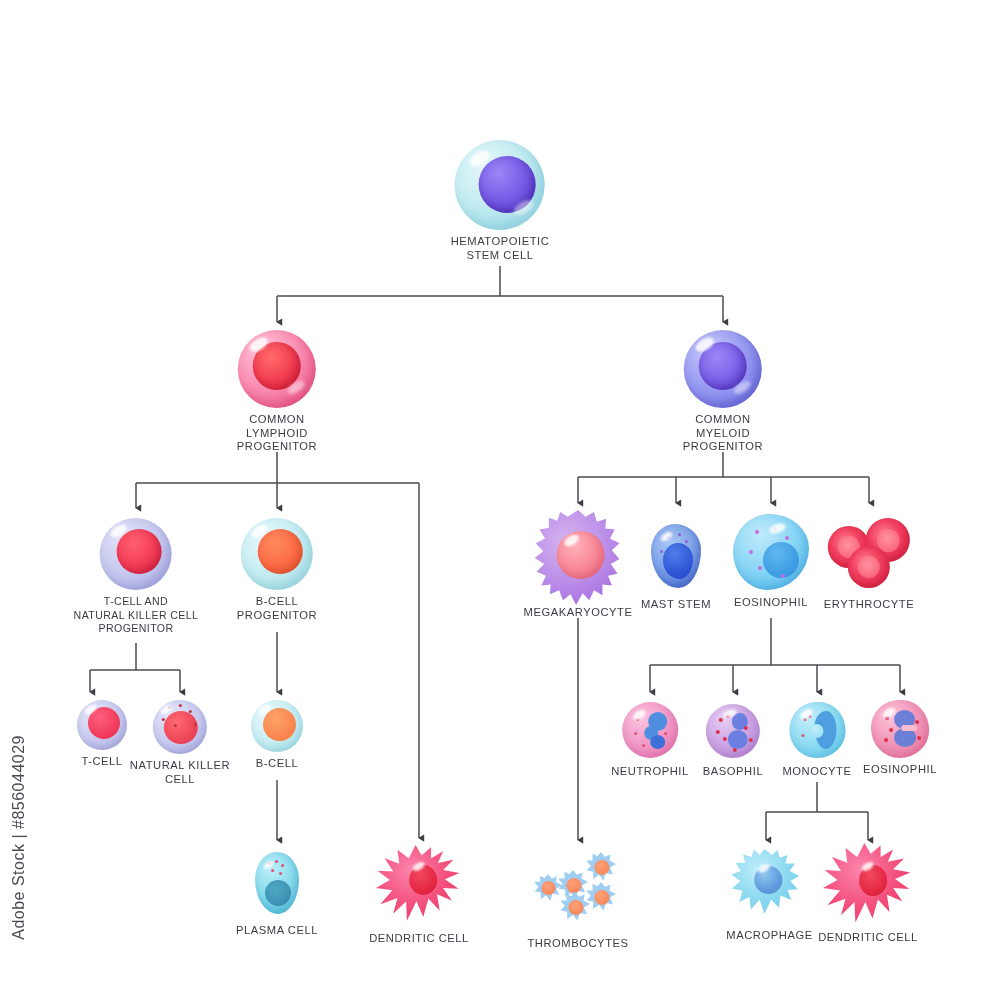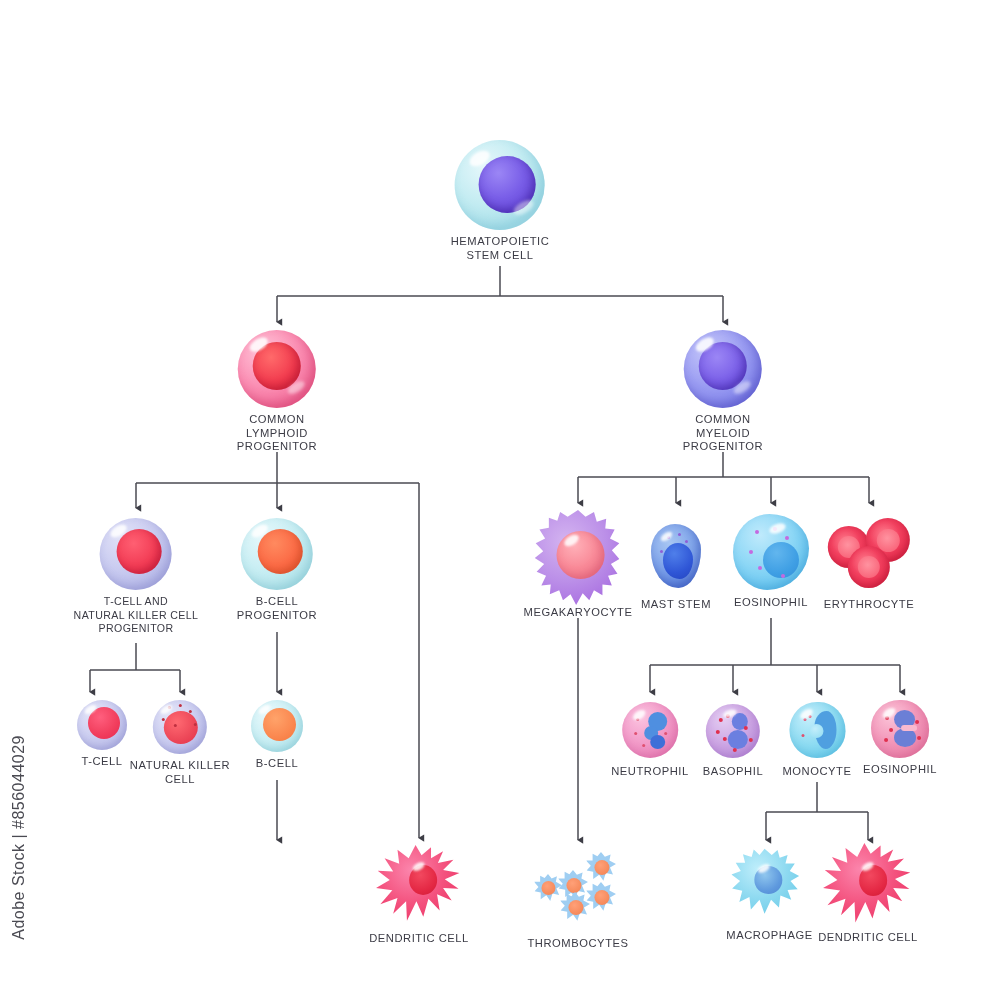--- a/index.html
+++ b/index.html
@@ -329,20 +329,33 @@
       <div class="gran" style="left:14px;top:16px;width:4px;height:4px;background:#e0304f;"></div>
       <div class="gran" style="left:18px;top:28px;width:4px;height:4px;background:#e0304f;"></div>
       <div class="gran" style="left:13px;top:38px;width:4px;height:4px;background:#e0304f;"></div>
       <div class="gran" style="left:44px;top:20px;width:4px;height:4px;background:#e0304f;"></div>
       <div class="gran" style="left:46px;top:36px;width:4px;height:4px;background:#e0304f;"></div>
       <div class="gloss" style="left:11px;top:9px;width:14px;height:8px;transform:rotate(-32deg);"></div>
     </div>
     <div class="cap" style="margin-top:5px;">EOSINOPHIL</div>
   </div>
 
+  <div class="node" style="left:277px;top:852px;">
+    <div class="art" style="width:44px;height:62px;">
+      <div style="position:absolute;width:44px;height:62px;border-radius:50% 50% 48% 52%/44% 44% 56% 56%;background:radial-gradient(circle at 36% 28%,#bdeef8 0%,#8adcee 45%,#63cde6 85%,#72d2ea 100%);box-shadow:inset -3px -4px 8px rgba(30,120,160,.3);"></div>
+      <div style="position:absolute;left:10px;top:28px;width:26px;height:26px;border-radius:50% 50% 50% 50%/48% 48% 52% 52%;background:radial-gradient(circle at 40% 34%,#4fa8c6 0%,#3f93b4 60%,#357f9e 100%);"></div>
+      <div class="gran" style="left:13px;top:10px;width:3px;height:3px;background:#e05070;"></div>
+      <div class="gran" style="left:20px;top:8px;width:3px;height:3px;background:#e05070;"></div>
+      <div class="gran" style="left:26px;top:12px;width:3px;height:3px;background:#e05070;"></div>
+      <div class="gran" style="left:16px;top:17px;width:3px;height:3px;background:#e05070;"></div>
+      <div class="gran" style="left:24px;top:20px;width:3px;height:3px;background:#e05070;"></div>
+      <div class="gloss" style="left:8px;top:10px;width:11px;height:6px;transform:rotate(-35deg);"></div>
+    </div>
+    <div class="cap" style="margin-top:10px;">PLASMA CELL</div>
+  </div>
 
   <div class="node" style="left:419px;top:845px;">
     <div class="art" style="width:86px;height:78px;">
       <div class="spiky" style="width:86px;height:78px;background:radial-gradient(circle at 40% 32%,#fb85ac 0%,#f4537f 45%,#ec3566 80%,#e82b5e 100%);
         clip-path:polygon(46% 0%,53% 13%,64% 3%,64% 17%,78% 8%,72% 23%,90% 19%,78% 32%,97% 36%,80% 44%,96% 56%,78% 55%,88% 71%,71% 63%,74% 84%,61% 69%,55% 92%,47% 72%,36% 97%,35% 72%,20% 88%,25% 68%,5% 76%,19% 58%,0% 55%,16% 45%,2% 33%,20% 34%,10% 17%,27% 24%,25% 6%,38% 17%"></div>
       <div style="position:absolute;left:33px;top:20px;width:28px;height:30px;border-radius:50%;background:radial-gradient(circle at 40% 34%,#f2485f 0%,#e42844 60%,#d01a36 100%);"></div>
       <div class="gloss" style="left:36px;top:18px;width:13px;height:7px;transform:rotate(-30deg);"></div>
     </div>
     <div class="cap" style="margin-top:9px;">DENDRITIC CELL</div>
   </div>

